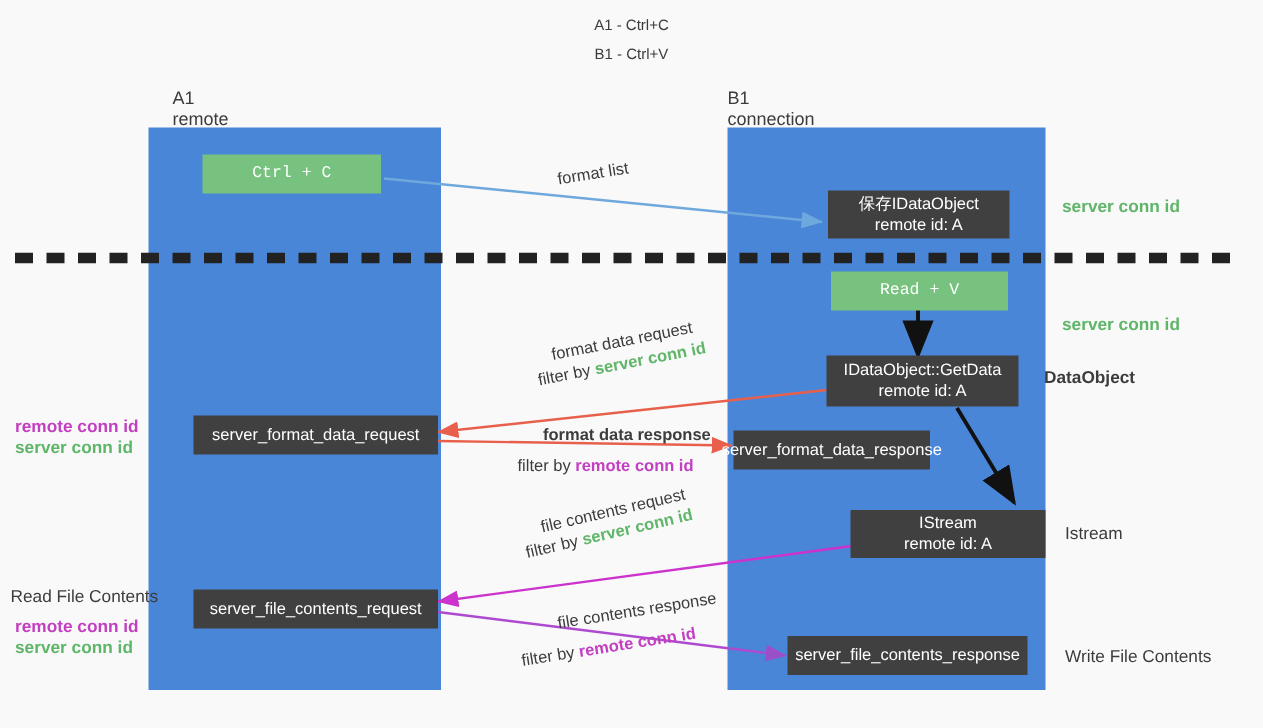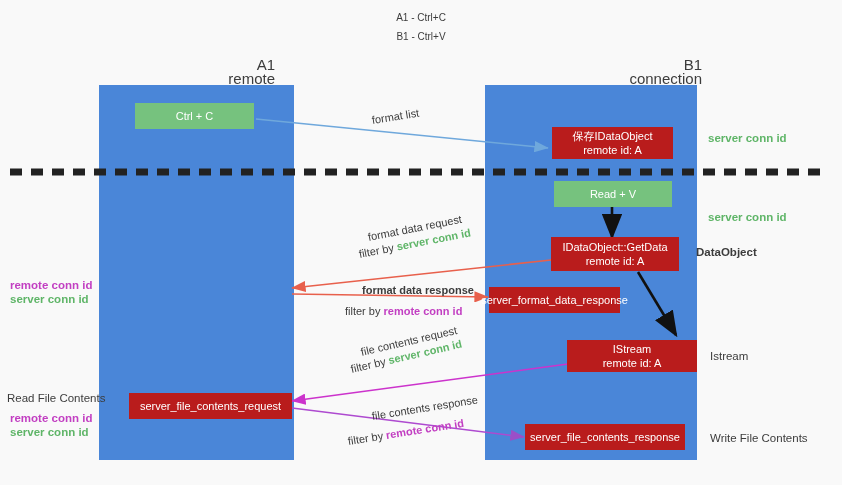--- a/index.html
+++ b/index.html
@@ -31,22 +31,22 @@
     left: 0; top: 8px;
     width: 842px;
     text-align: center;
     font-size: 10px;
     color: #3c3c3c;
     line-height: 19px;
     white-space: pre;
   }
   .col-header {
     position: absolute;
-    text-align: right;
-    font-size: 15px;
+    text-align: left;
+    font-size: 12px;
     color: #3c3c3c;
     line-height: 14px;
     white-space: pre;
   }
   .lane {
     position: absolute;
     background: #4a86d8;
   }
   .node {
     position: absolute;
@@ -54,22 +54,22 @@
     display: flex;
     flex-direction: column;
     align-items: center;
     justify-content: center;
     color: #ffffff;
     font-size: 11px;
     line-height: 14px;
     text-align: center;
     white-space: pre;
   }
-  .node.orange { background: #b91c1c; }
-  .node.green  { background: #76c27e; }
+  .node.orange { background: #404040; }
+  .node.green  { background: #76c27e; font-family: Liberation Mono, monospace; }
   .edge-label {
     position: absolute;
     font-size: 11px;
     color: #3c3c3c;
     line-height: 15px;
     white-space: nowrap;
   }
   .side-label {
     position: absolute;
     font-size: 11.5px;
@@ -84,21 +84,21 @@
   .rot-c { transform: rotate(-13deg); transform-origin: left center; }
 </style>
 </head>
 <body>
 
 <div id="stage">
 
   <div class="title"><span>A1 - Ctrl+C</span><br><span>B1 - Ctrl+V</span></div>
 
   <div class="col-header" style="left:115px; top:58px; width:160px;"><span>A1</span><br><span>remote</span></div>
-  <div class="col-header" style="left:542px; top:58px; width:160px;"><span>B1</span><br><span>connection</span></div>
+  <div class="col-header" style="left:485px; top:58px; width:160px;"><span>B1</span><br><span>connection</span></div>
 
   <div class="lane" style="left:99px; top:85px; width:195px; height:375px;"></div>
   <div class="lane" style="left:485px; top:85px; width:212px; height:375px;"></div>
 
   <svg class="layer" viewBox="0 0 842 485">
     <defs>
       <marker id="ah-blue" markerWidth="9" markerHeight="7" refX="8.5" refY="3.5" orient="auto">
         <polygon points="0 0, 9 3.5, 0 7" fill="#6fa8dc"></polygon>
       </marker>
       <marker id="ah-red" markerWidth="9" markerHeight="7" refX="8.5" refY="3.5" orient="auto">
@@ -127,20 +127,21 @@
 
     <line x1="568" y1="364" x2="292" y2="401" stroke="#cc33cc" stroke-width="1.6" marker-end="url(#ah-magenta)"></line>
 
     <line x1="292" y1="408" x2="524" y2="437" stroke="#ae4ad0" stroke-width="1.6" marker-end="url(#ah-purple)"></line>
 
     <line x1="10" y1="172" x2="826" y2="172" stroke="#222222" stroke-width="7" stroke-dasharray="12 9" stroke-linecap="butt"></line>
   </svg>
 
   <div class="node green" style="left:135px; top:103px; width:119px; height:26px;"><span>Ctrl + C</span></div>
 
+  <div class="node orange" style="left:129px; top:277px; width:163px; height:26px;"><span>server_format_data_request</span></div>
 
   <div class="node orange" style="left:129px; top:393px; width:163px; height:26px;"><span>server_file_contents_request</span></div>
 
   <div class="node orange" style="left:552px; top:127px; width:121px; height:32px;"><span>保存IDataObject</span><span>remote id: A</span></div>
 
   <div class="node green" style="left:554px; top:181px; width:118px; height:26px;"><span>Read + V</span></div>
 
   <div class="node orange" style="left:551px; top:237px; width:128px; height:34px;"><span>IDataObject::GetData</span><span>remote id: A</span></div>
 
   <div class="node orange" style="left:489px; top:287px; width:131px; height:26px;"><span>server_format_data_response</span></div>

